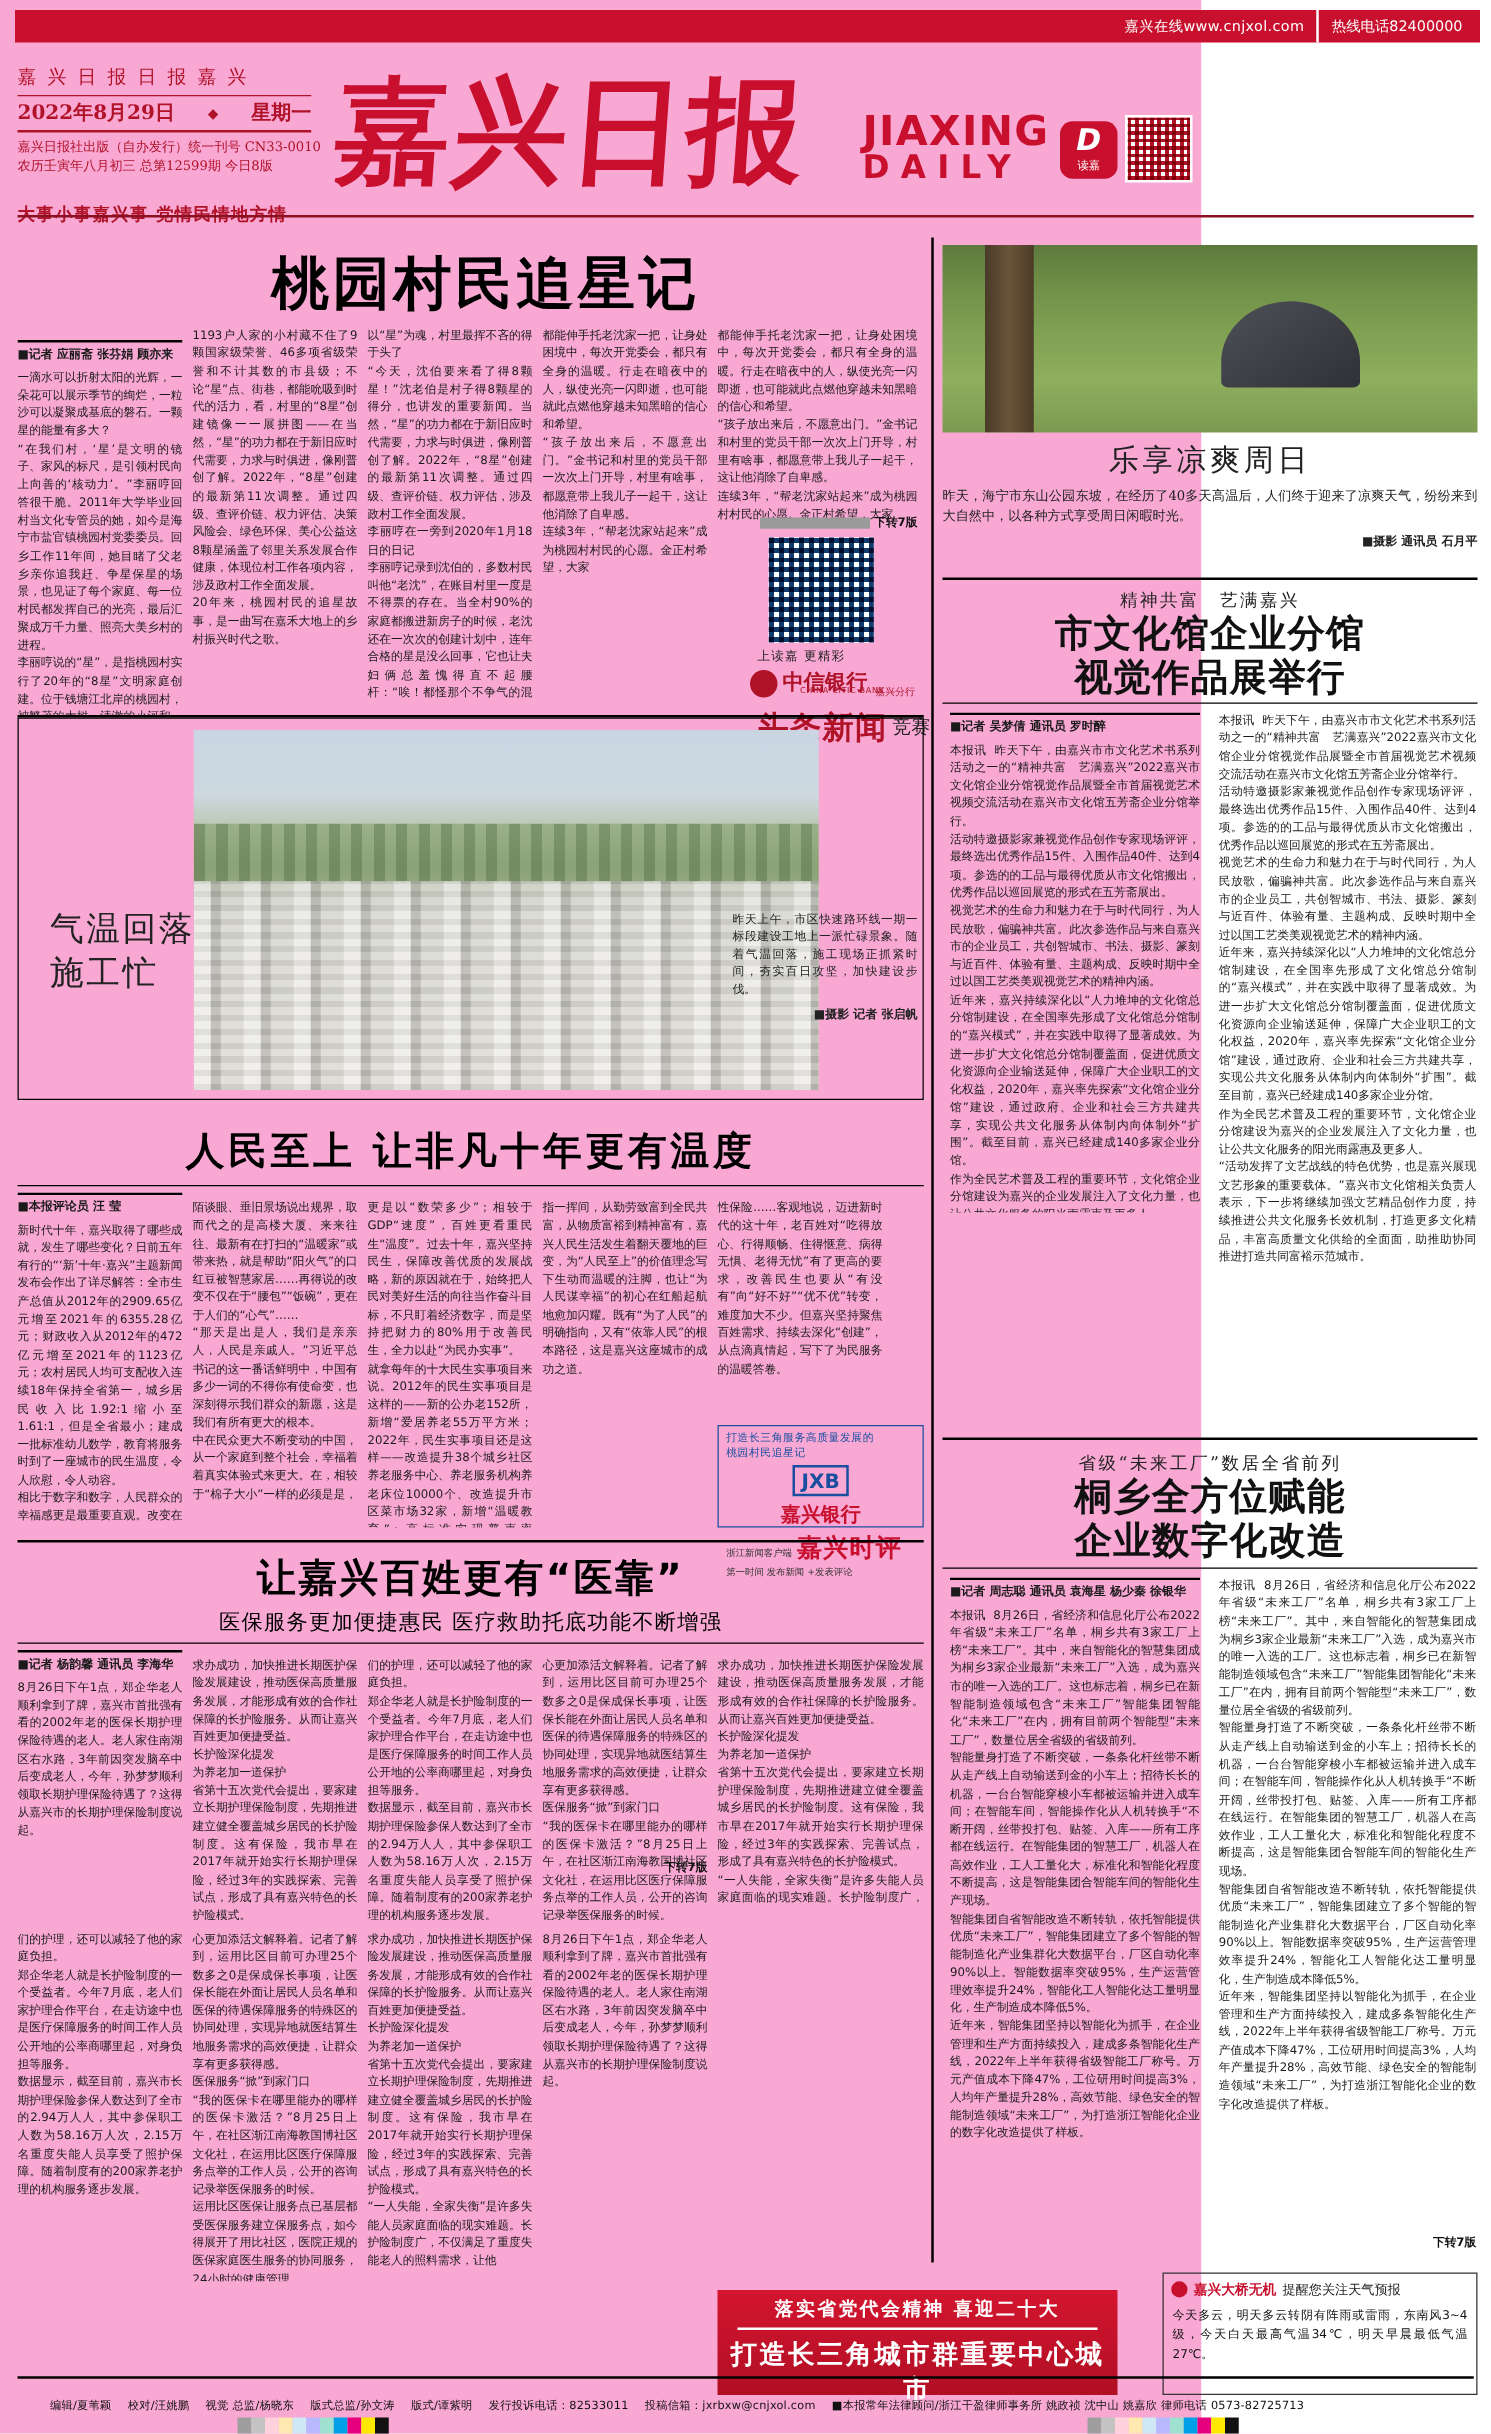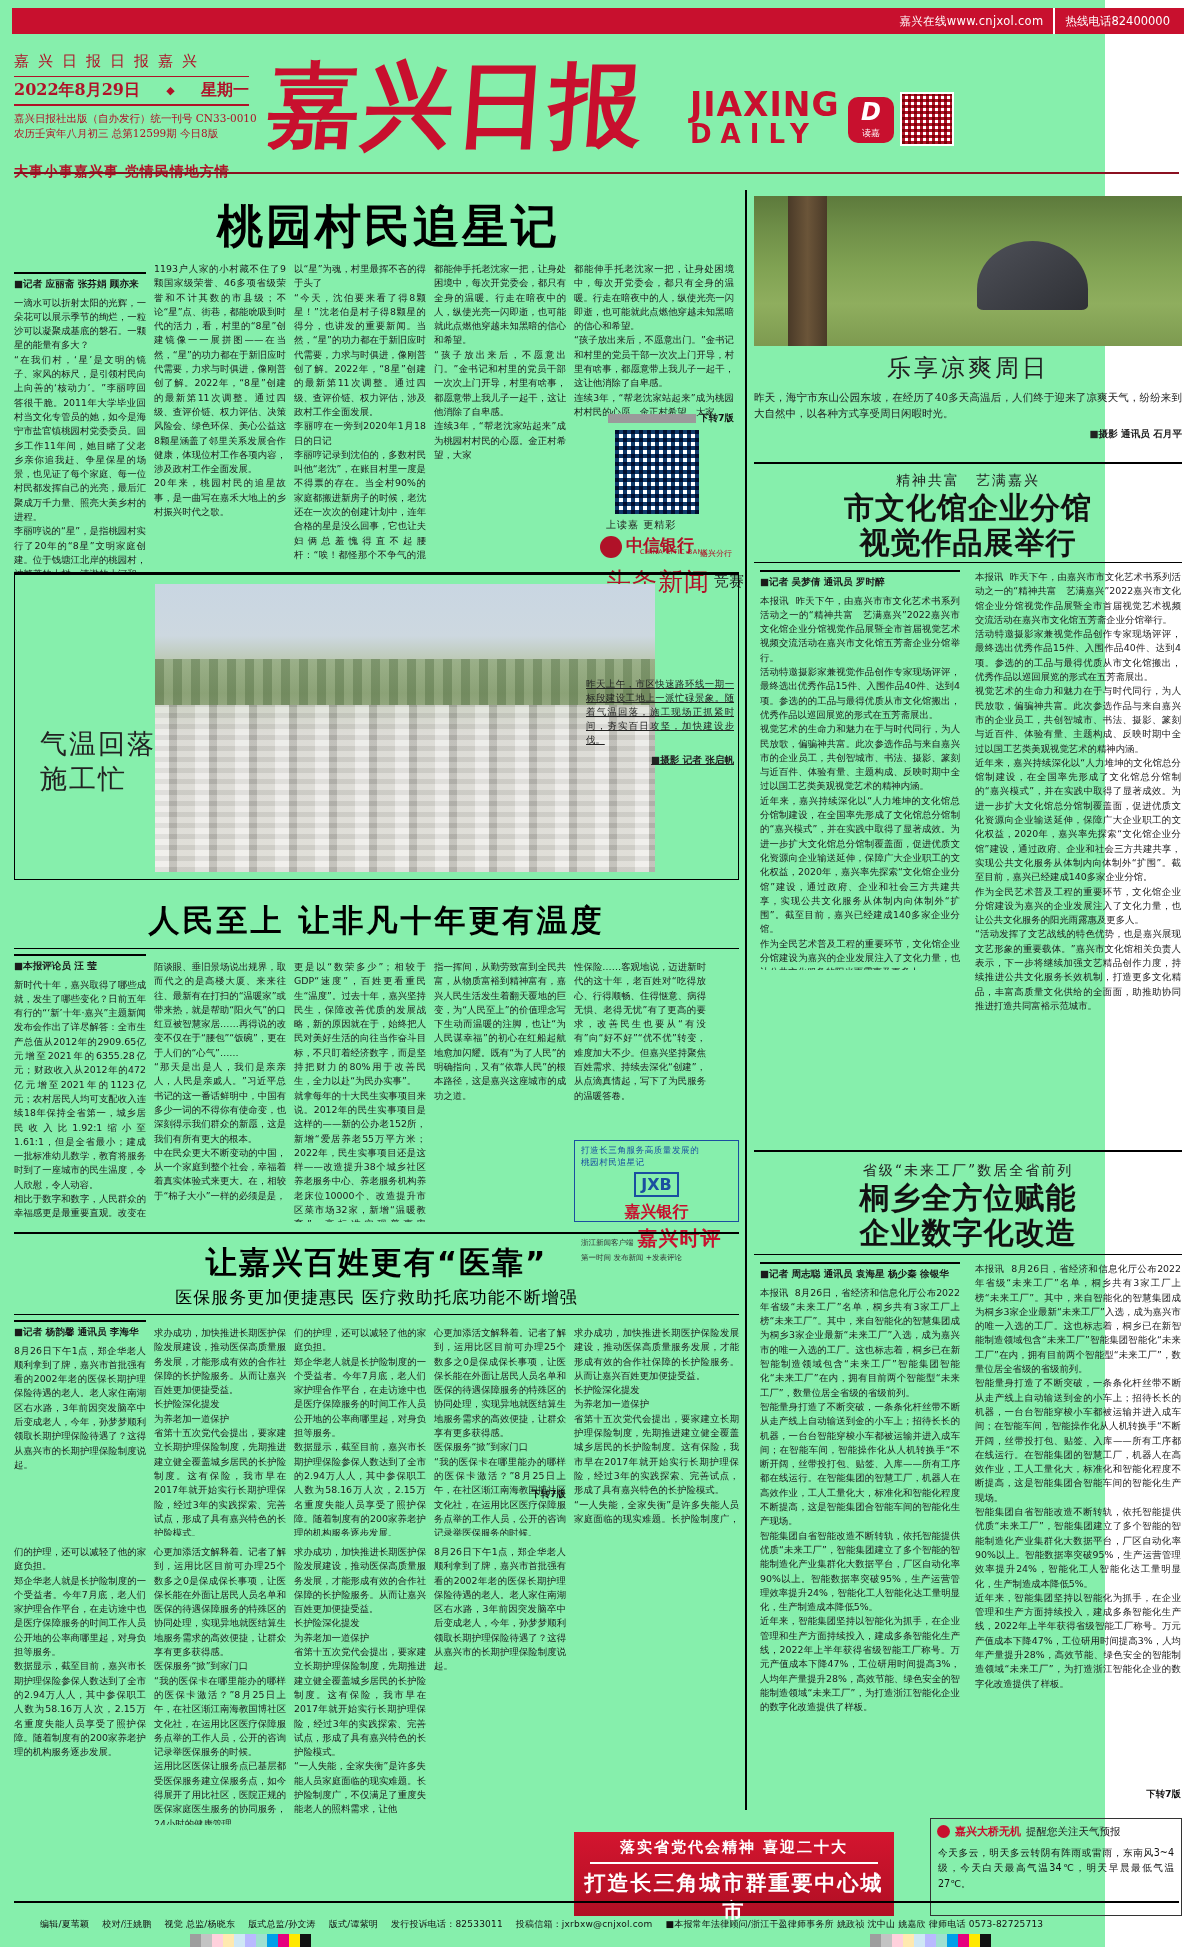--- a/index.html
+++ b/index.html
@@ -4,21 +4,21 @@
 <style>
   * { box-sizing: border-box; margin: 0; padding: 0; }
   html, body {
     width: 1193px;
     height: 1947px;
     background: #ffffff;
     font-family: "DejaVu Sans", "Liberation Sans", sans-serif;
     color: #111;
     overflow: hidden;
   }
-  .page { position: relative; width: 1105px; height: 1947px; background:#86efac; }
+  .page { position: relative; width: 961px; height: 1947px; background:#f9a8d4; }
 
   
   .topbar {
     position: absolute; left: 12px; top: 8px; width: 1172px; height: 26px;
     background: #c8102e; display: flex; align-items: center; justify-content: flex-end;
   }
   .topbar .web {
     color: #fff; font-size: 11.5px; letter-spacing: .3px; padding-right: 10px;
   }
   .topbar .sep { width: 2px; height: 26px; background:#fff; }
@@ -161,21 +161,21 @@
   .bank-en { position:absolute; font-size:6.5px; color:#b01228; letter-spacing:.5px;}
   .bank-sub { position:absolute; font-size:8px; color:#b01228;}
   .circle-logo {
     position:absolute; width:22px; height:22px; border-radius:50%;
     background:#b01228;
   }
 
   .topnews {
     position:absolute; display:flex; align-items:center; gap:4px;
   }
-  .topnews .t1 { font-size:25px; font-weight:normal; color:#b01228; letter-spacing:1px;
+  .topnews .t1 { font-size:25px; font-weight:bold; color:#b01228; letter-spacing:1px;
                  font-family:"DejaVu Serif","Liberation Serif",serif;}
   .topnews .t2 { font-size:15px; color:#222; font-family:"DejaVu Serif","Liberation Serif",serif;}
 
   
   .promo {
     position:absolute; border:1.5px solid #1a4fa0;
   }
   .promo .line { font-size:8.6px; color:#1a4fa0; letter-spacing:.5px;}
   .jxb-logo {
     display:inline-block; border:2px solid #1a4fa0; color:#1a4fa0;
@@ -296,21 +296,21 @@
     <span class="t2">竞赛</span>
   </div>
 
   <div class="hr-blk" style="left:14px; top:572px; width:725px; height:2px;"></div>
   <div style="position:absolute; left:14px; top:574px; width:725px; height:306px; border:1px solid #000;"></div>
   <div class="photo city" style="left:155px; top:584px; width:500px; height:288px;"></div>
   <div class="cap-big" style="left:40px; top:726px; width:120px;">
     <div>气温回落</div>
     <div>施工忙</div>
   </div>
-  <div class="cap-side" style="left:586px; top:677px; width:148px;text-decoration:underline;">
+  <div class="cap-side" style="left:586px; top:729px; width:148px;">
     <div>昨天上午，市区快速路环线一期一标段建设工地上一派忙碌景象。随着气温回落，施工现场正抓紧时间，夯实百日攻坚，加快建设步伐。</div>
     <div class="credit">■摄影 记者 张启帆</div>
   </div>
 
   <div class="sec-head" style="left:14px; top:900px; width:725px; font-size:31px; letter-spacing:3px;">人民至上  让非凡十年更有温度</div>
   <div class="hr-blk" style="left:14px; top:948px; width:725px; height:1px;"></div>
 
   <div class="col" style="left:14px; top:954px; width:132px; height:265px;">
     <div class="byline-rule"></div>
     <div class="byline">■本报评论员 汪 莹</div>

